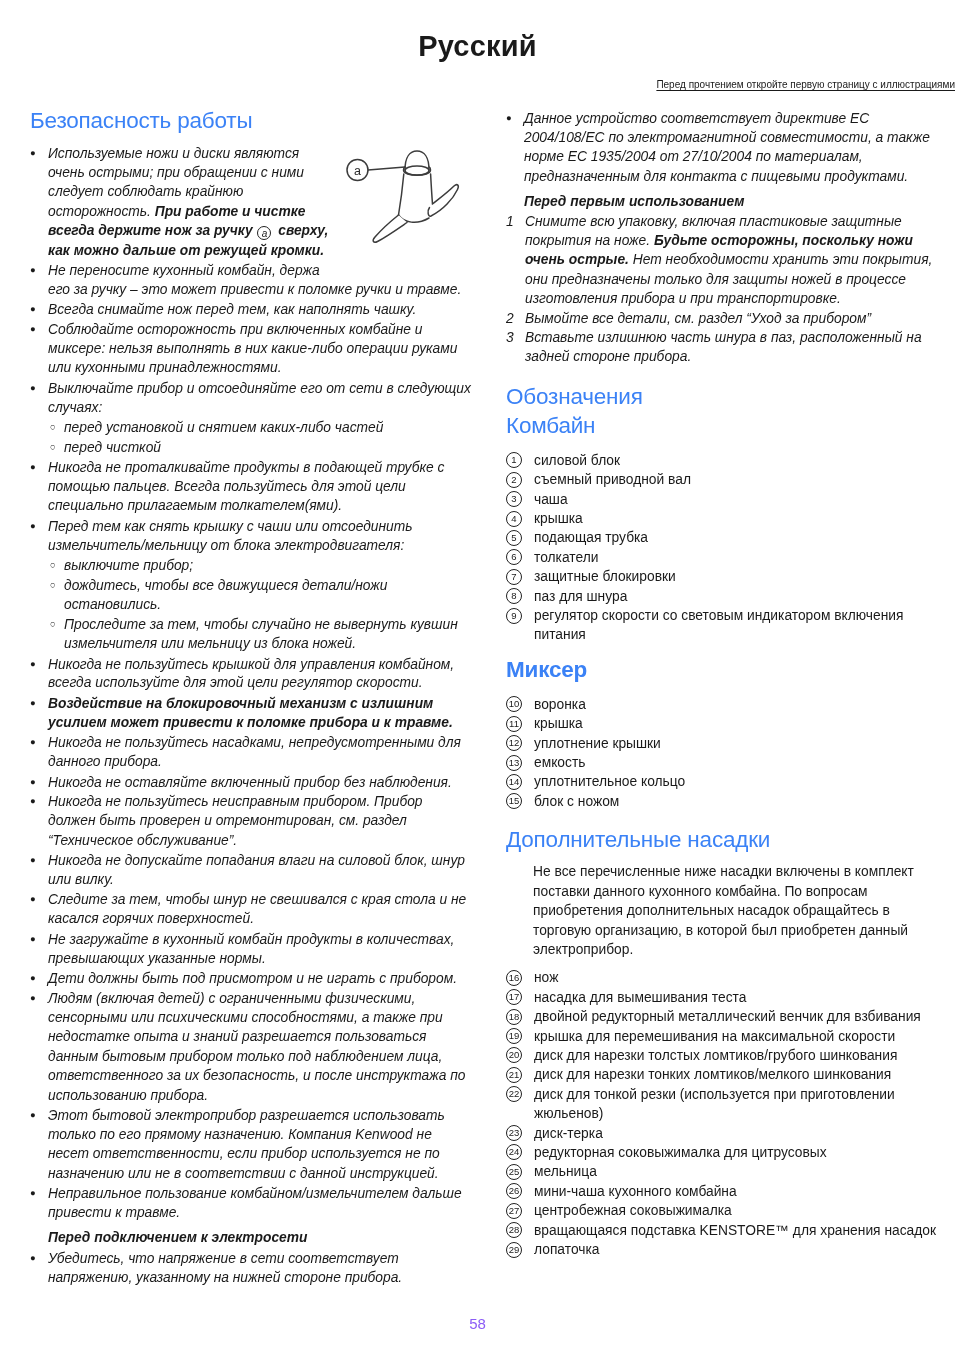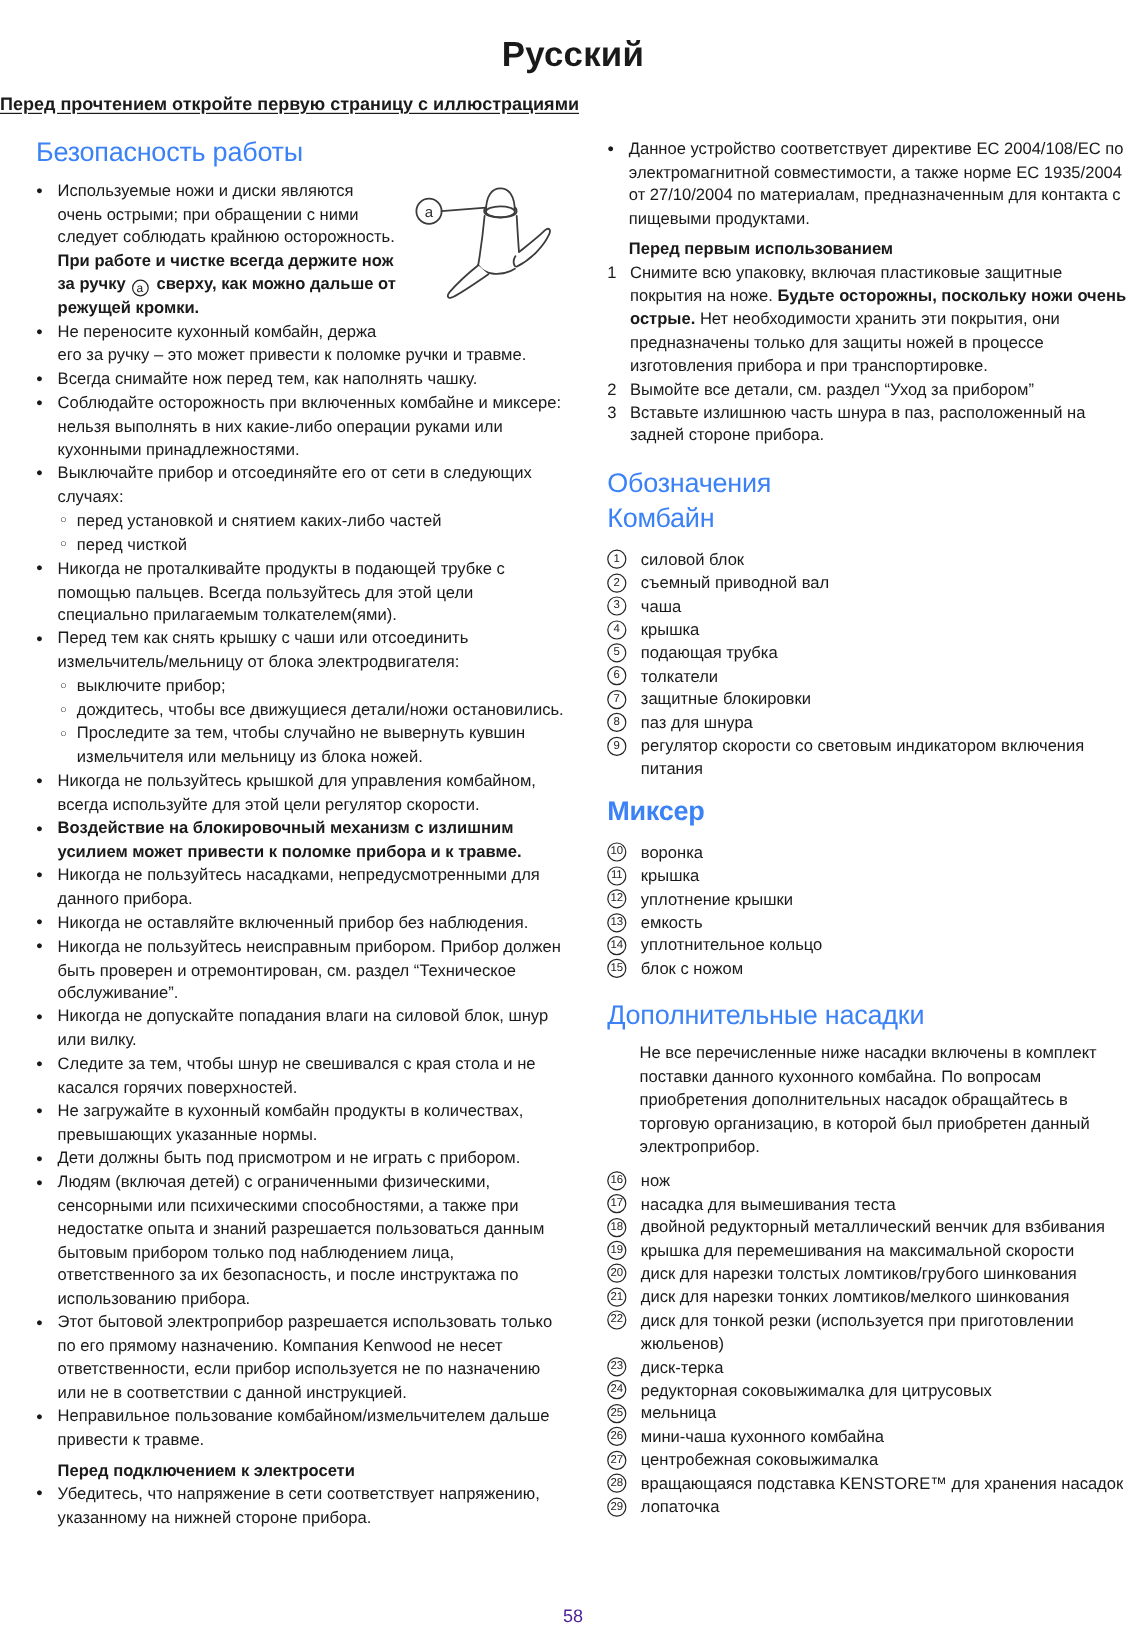--- a/index.html
+++ b/index.html
@@ -7,39 +7,39 @@
     width:955px;height:1372px;
     font-family:"Liberation Sans", sans-serif;
     color:#1a1a1a;
   }
   .page{position:relative;width:955px;height:1372px;overflow:hidden;background:#fff;}
   .title{
     text-align:center;font-size:29px;font-weight:700;
     padding-top:30px;letter-spacing:.2px;
   }
   .subtitle{
-    text-align:left;font-size:15px;font-weight:700;
+    text-align:right;font-size:10px;font-weight:400;
     text-decoration:underline;text-underline-offset:2px;
     margin-top:16px;
   }
   .cols{display:flex;margin:18px 15px 0 30px;gap:33px;}
   .col{font-size:13.8px;line-height:19.4px;}
   .col.left{width:443px;flex:none;}
   .col.right{width:434px;flex:none;}
   .h-section{
     font-size:22.5px;font-weight:400;letter-spacing:-.2px;
     margin:0;color:#3b82f6;line-height:26px;
   }
   .h-safety{margin-bottom:9px;}
   .h-legend{margin-top:17px;}
   .h-processor{margin-top:3px;margin-bottom:12px;}
   .h-mixer{margin-top:12px;margin-bottom:12px;font-weight:bold;}
   .h-attach{margin-top:16px;margin-bottom:9px;}
   
-  .row{padding-left:18px;text-indent:-18px;}
+  .row{padding-left:18px;text-indent:-18px;font-style:italic;}
   .row .marker{display:inline-block;width:18px;text-indent:0;white-space:nowrap;}
   .row.bullet .marker,.row.sub .marker{font-size:9.5px;vertical-align:1.5px;}
   .row.sub{padding-left:34px;text-indent:-14px;}
   .row.sub .marker{width:14px;}
   .row.numbered{padding-left:19px;text-indent:-19px;}
   .row.numbered .marker{width:19px;}
   .row.subheading{padding-left:18px;text-indent:0;font-weight:700;margin-top:6px;}
   .b{font-weight:700;}
   .circ{
     display:inline-block;width:14px;height:14px;line-height:13px;
@@ -52,22 +52,22 @@
   .legrow .cnum{
     flex:0 0 16px;width:16px;height:16px;box-sizing:border-box;
     border:1.1px solid #222;border-radius:50%;
     font-size:9.5px;line-height:13.5px;text-align:center;
     margin:1.5px 12px 0 0;
   }
   .legrow .lbl{flex:1;}
   .intro{padding-left:27px;margin:0 0 9px 0;}
   .figure{float:right;width:132px;height:118px;margin:0 0 4px 8px;}
   .pagenum{
-    position:absolute;left:0;right:0;bottom:16px;
-    text-align:center;font-size:15px;color:#4c1d95;
+    position:absolute;left:0;right:0;bottom:40px;
+    text-align:center;font-size:15px;color:#8b5cf6;
   }
 </style>
 </head>
 <body>
 
 <div class="page">
   <div class="title">Русский</div>
   <div class="subtitle">Перед прочтением откройте первую страницу с иллюстрациями</div>
 
   <div class="cols">

